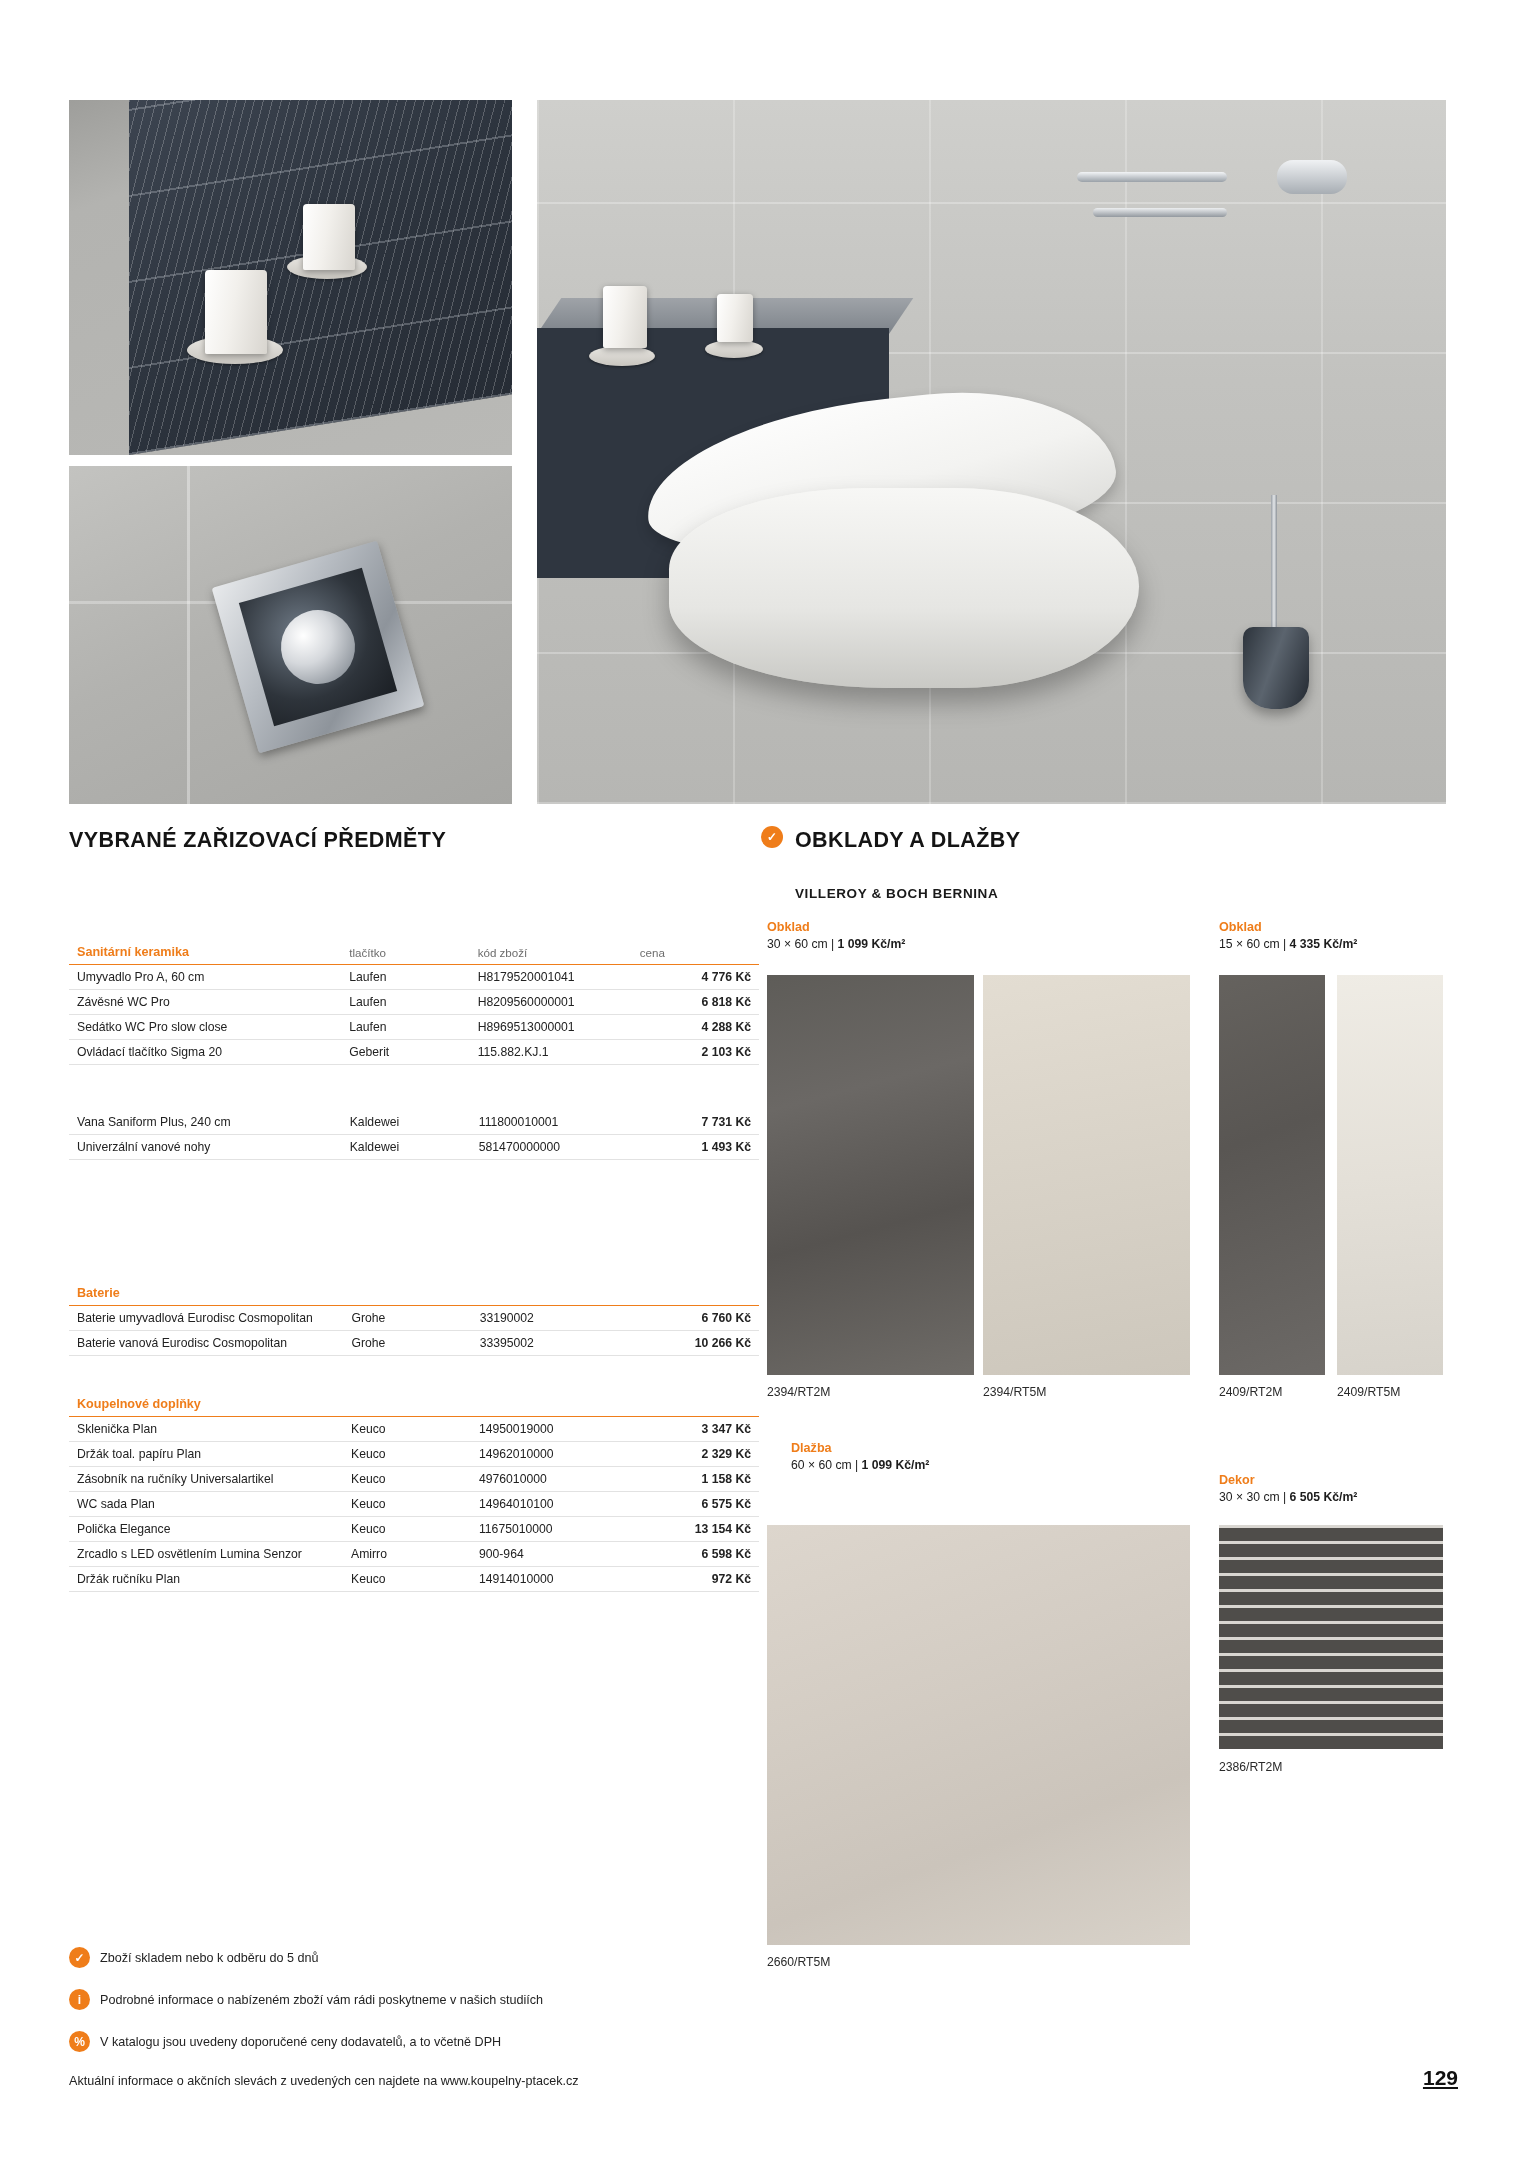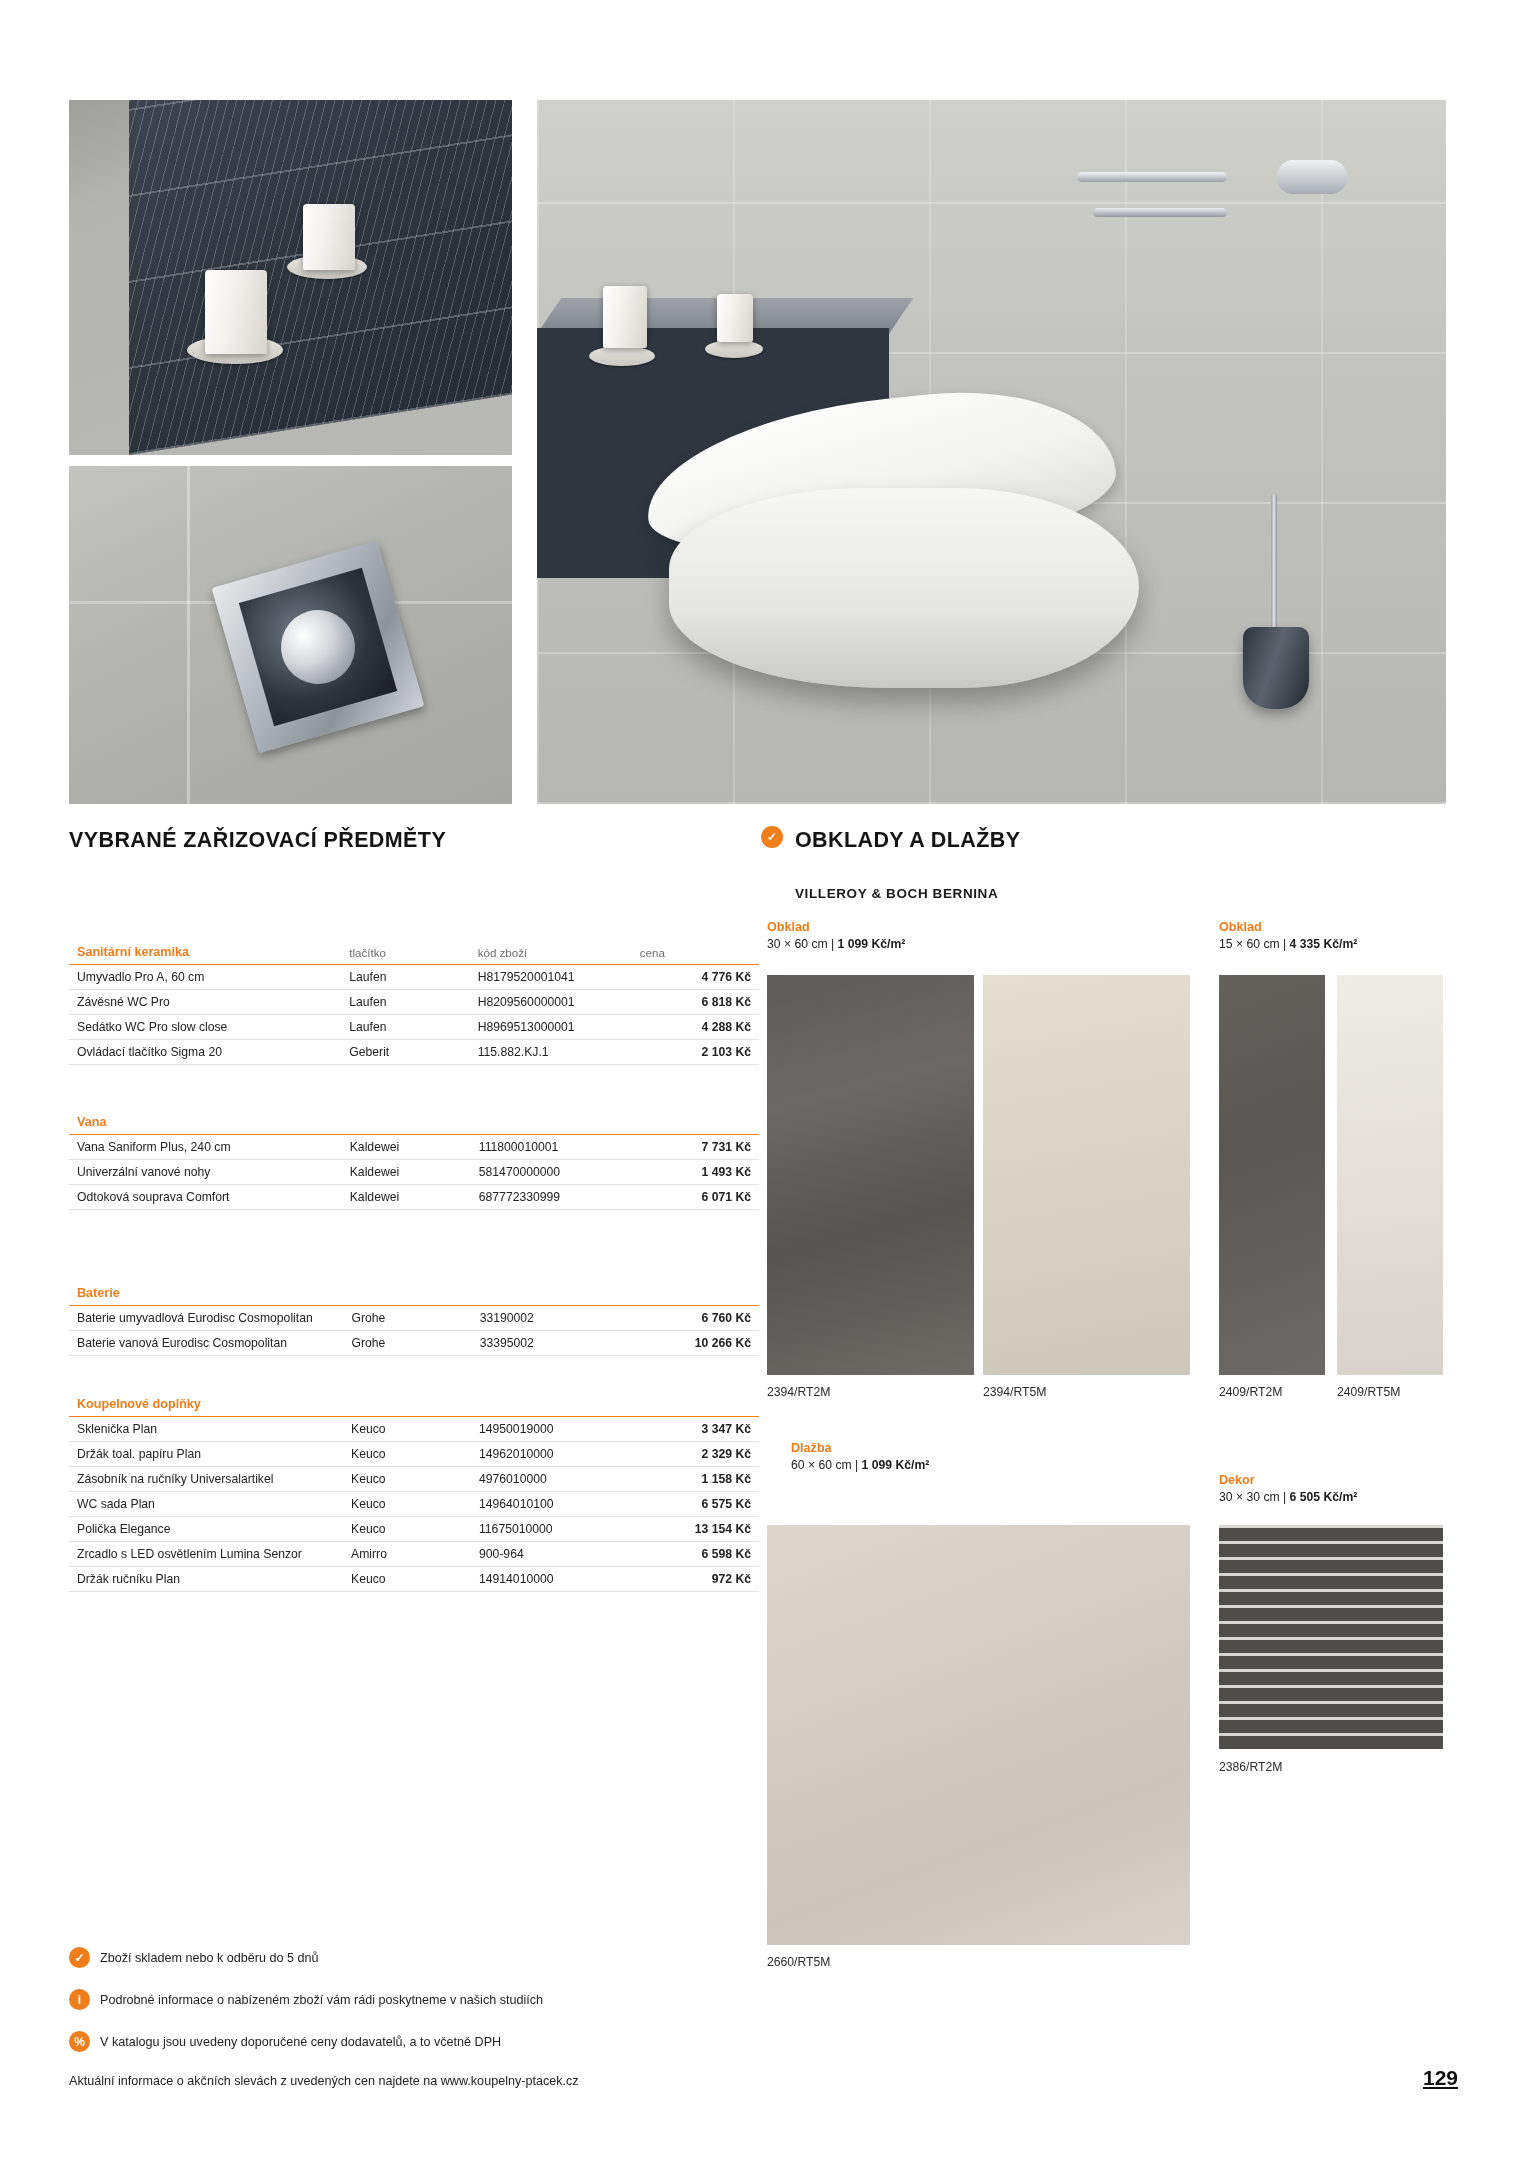--- a/index.html
+++ b/index.html
@@ -304,40 +304,31 @@
       <td>Ovládací tlačítko Sigma 20</td>
       <td>Geberit</td>
       <td>115.882.KJ.1</td>
       <td class="price">2 103 Kč</td>
     </tr>
   </tbody>
     </table>
 
   <table class="tbl" style="top:1110px;">
     <tbody>
-        <tr>
-      <th class="cat c-name" colspan="4">Vana</th>
-    </tr>
     <tr>
       <td class="c-name">Vana Saniform Plus, 240 cm</td>
       <td class="c-maker">Kaldewei</td>
       <td class="c-code">111800010001</td>
       <td class="price c-price">7 731 Kč</td>
     </tr>
     <tr>
       <td>Univerzální vanové nohy</td>
       <td>Kaldewei</td>
       <td>581470000000</td>
       <td class="price">1 493 Kč</td>
-    </tr>
-    <tr>
-      <td>Odtoková souprava Comfort</td>
-      <td>Kaldewei</td>
-      <td>687772330999</td>
-      <td class="price">6 071 Kč</td>
     </tr>
   </tbody>
     </table>
 
   <table class="tbl" style="top:1281px;">
     <tbody>
         <tr>
       <th class="cat c-name" colspan="4">Baterie</th>
     </tr>
     <tr>

